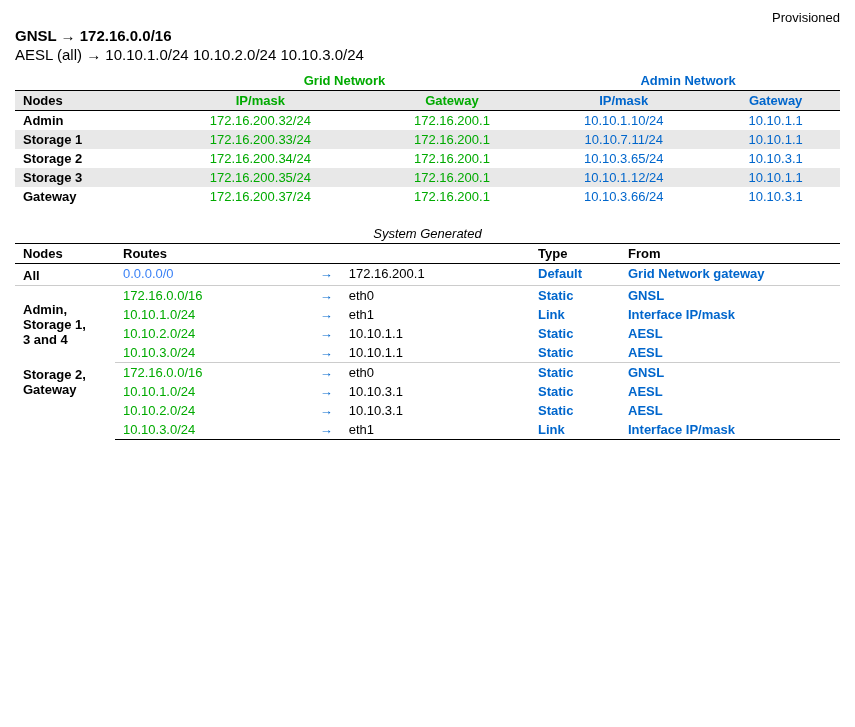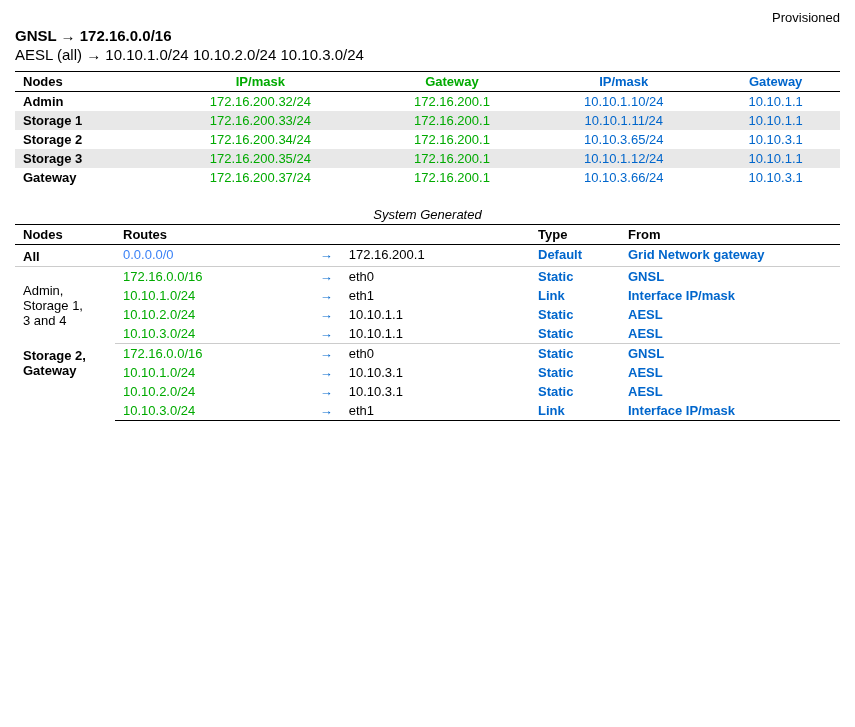--- a/index.html
+++ b/index.html
@@ -91,41 +91,46 @@
   </style>
 </head>
 <body>
 
 <div class="provisioned">Provisioned</div>
 <div class="gnsl-line">GNSL → 172.16.0.0/16</div>
 <div class="aesl-line">AESL (all)  →  10.10.1.0/24   10.10.2.0/24   10.10.3.0/24</div>
 
 <table class="top-table">
   <thead>
+    <tr class="section-header">
+      <td></td>
+      <td colspan="2" class="header-green text-center">Grid Network</td>
+      <td colspan="2" class="header-blue text-center">Admin Network</td>
+    </tr>
     <tr class="col-header">
       <td>Nodes</td>
       <td class="header-green text-center">IP/mask</td>
       <td class="header-green text-center">Gateway</td>
       <td class="header-blue text-center">IP/mask</td>
       <td class="header-blue text-center">Gateway</td>
     </tr>
   </thead>
   <tbody id="top-table-body">
   <tr class="data-row" style="background-color: #15803d; margin-left: 48px;">
     <td style="font-weight:bold">Admin</td>
     <td class="col-green text-center">172.16.200.32/24</td>
     <td class="col-green text-center">172.16.200.1</td>
     <td class="col-blue text-center">10.10.1.10/24</td>
     <td class="col-blue text-center">10.10.1.1</td>
   </tr>
       <tr class="data-row" style="background-color: rgb(232, 232, 232);">
     <td style="font-weight:bold">Storage 1</td>
     <td class="col-green text-center">172.16.200.33/24</td>
     <td class="col-green text-center">172.16.200.1</td>
-    <td class="col-blue text-center">10.10.1.11/24</td>
+    <td class="col-blue text-center">10.10.7.11/24</td>
     <td class="col-blue text-center">10.10.1.1</td>
   </tr>
       <tr class="data-row" style="background-color: #eab308;">
     <td style="font-weight:bold">Storage 2</td>
     <td class="col-green text-center">172.16.200.34/24</td>
     <td class="col-green text-center">172.16.200.1</td>
     <td class="col-blue text-center">10.10.3.65/24</td>
     <td class="col-blue text-center">10.10.3.1</td>
   </tr>
       <tr class="data-row" style="background-color: #fca5a5;">
@@ -159,21 +164,21 @@
   <tbody id="bottom-table-body">
   <tr class="group-end">
       <td rowspan="1" style="vertical-align:top; font-weight:bold; padding-top:4px">All</td>
       <td style="color:#3b82f6">0.0.0.0/0</td>
       <td style="color:#0066cc; font-weight:bold; width:20px">→</td>
       <td style="color:#000">172.16.200.1</td>
       <td style="color:#0066cc; font-weight:bold">Default</td>
       <td style="color:#0066cc; font-weight:bold">Grid Network gateway</td>
     </tr>
       <tr>
-      <td rowspan="4" style="vertical-align:top; font-weight:normal; padding-top:16px">Admin,<br>Storage 1,<br>3 and 4</td>
+      <td rowspan="4" style="vertical-align:top; font-weight:bold; padding-top:16px">Admin,<br>Storage 1,<br>3 and 4</td>
       <td style="color:#00aa00">172.16.0.0/16</td>
       <td style="color:#0066cc; font-weight:bold; width:20px">→</td>
       <td style="color:#000">eth0</td>
       <td style="color:#0066cc; font-weight:bold">Static</td>
       <td style="color:#0066cc; font-weight:bold">GNSL</td>
     </tr>
       <tr>
 
       <td style="color:#00aa00">10.10.1.0/24</td>
       <td style="color:#0066cc; font-weight:bold; width:20px">→</td>

